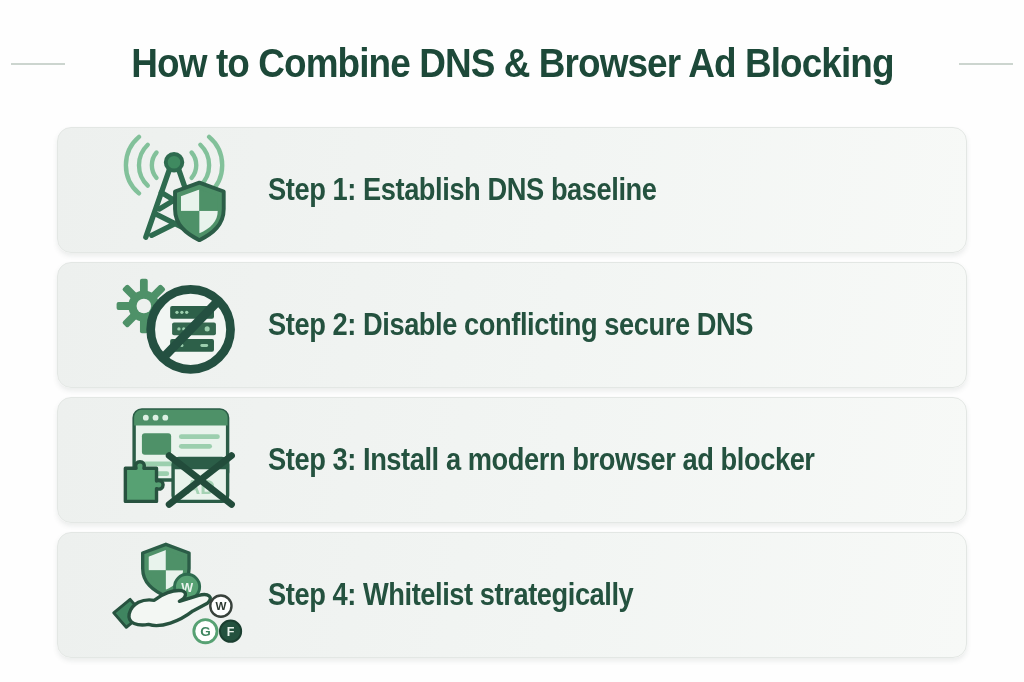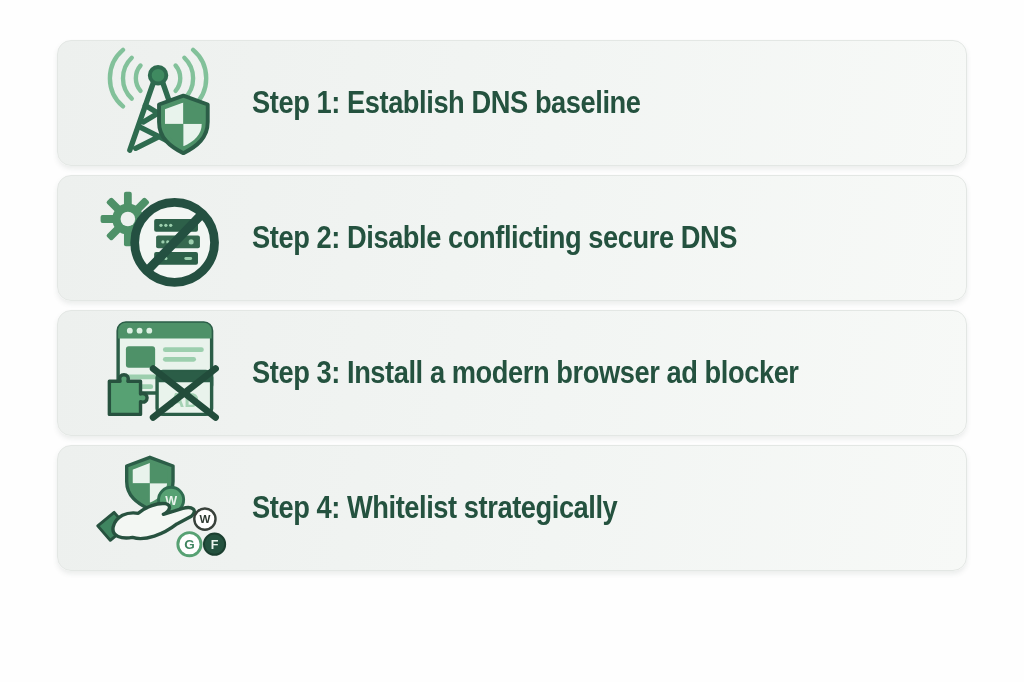--- a/index.html
+++ b/index.html
@@ -40,21 +40,21 @@
   }
   .step-row {
     height: 126px;
     margin-bottom: 9px;
     border-radius: 14px;
     background: linear-gradient(100deg, #edf0ee 0%, #f2f5f3 55%, #f7f9f7 100%);
     border: 1px solid #e3e7e4;
     box-shadow: 0 3px 5px rgba(70, 90, 80, 0.10);
     display: flex;
     align-items: center;
-    padding-left: 26px;
+    padding-left: 42px;
   }
   .icon-wrap {
     width: 152px;
     height: 114px;
     flex: none;
     display: flex;
     align-items: center;
     justify-content: center;
   }
   .icon-wrap svg { width: 140px; height: 112px; }
@@ -71,20 +71,25 @@
   svg text {
     font-family: "Liberation Sans", sans-serif;
     font-weight: bold;
   }
 </style>
 </head>
 <body>
 
 <div class="canvas">
 
+  <div class="header">
+    <div class="title-dash"></div>
+    <h1 class="page-title">How to Combine DNS &amp; Browser Ad Blocking</h1>
+    <div class="title-dash"></div>
+  </div>
 
   <div class="steps">
 
     <div class="step-row">
       <div class="icon-wrap">
         <svg viewBox="0 0 130 115">
 
           <g stroke="#82c19a" stroke-width="4.5" fill="none" stroke-linecap="round">
             <path d="M45,19 A20,20 0 0 0 45,45"></path>
             <path d="M36,11 A29,29 0 0 0 36,53"></path>

